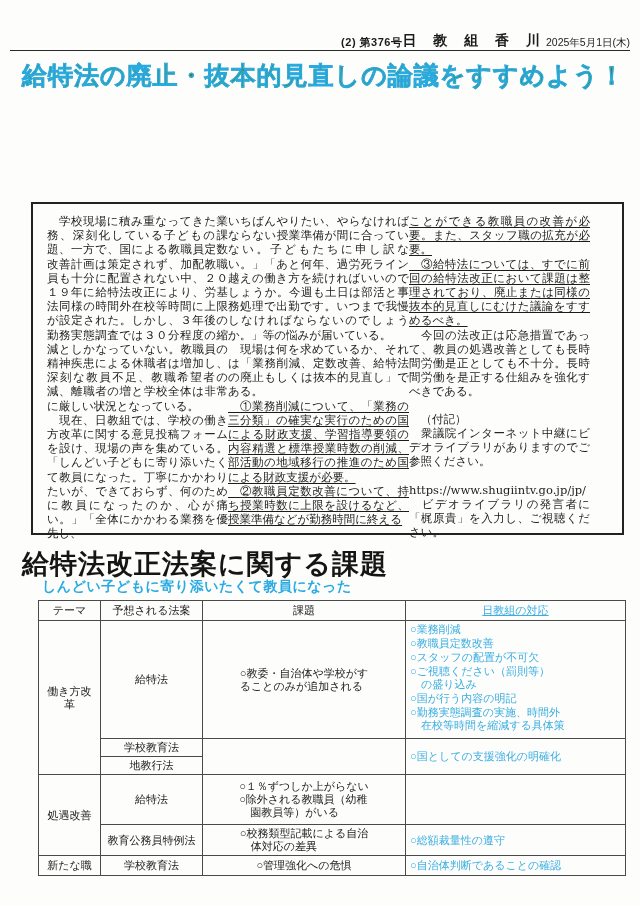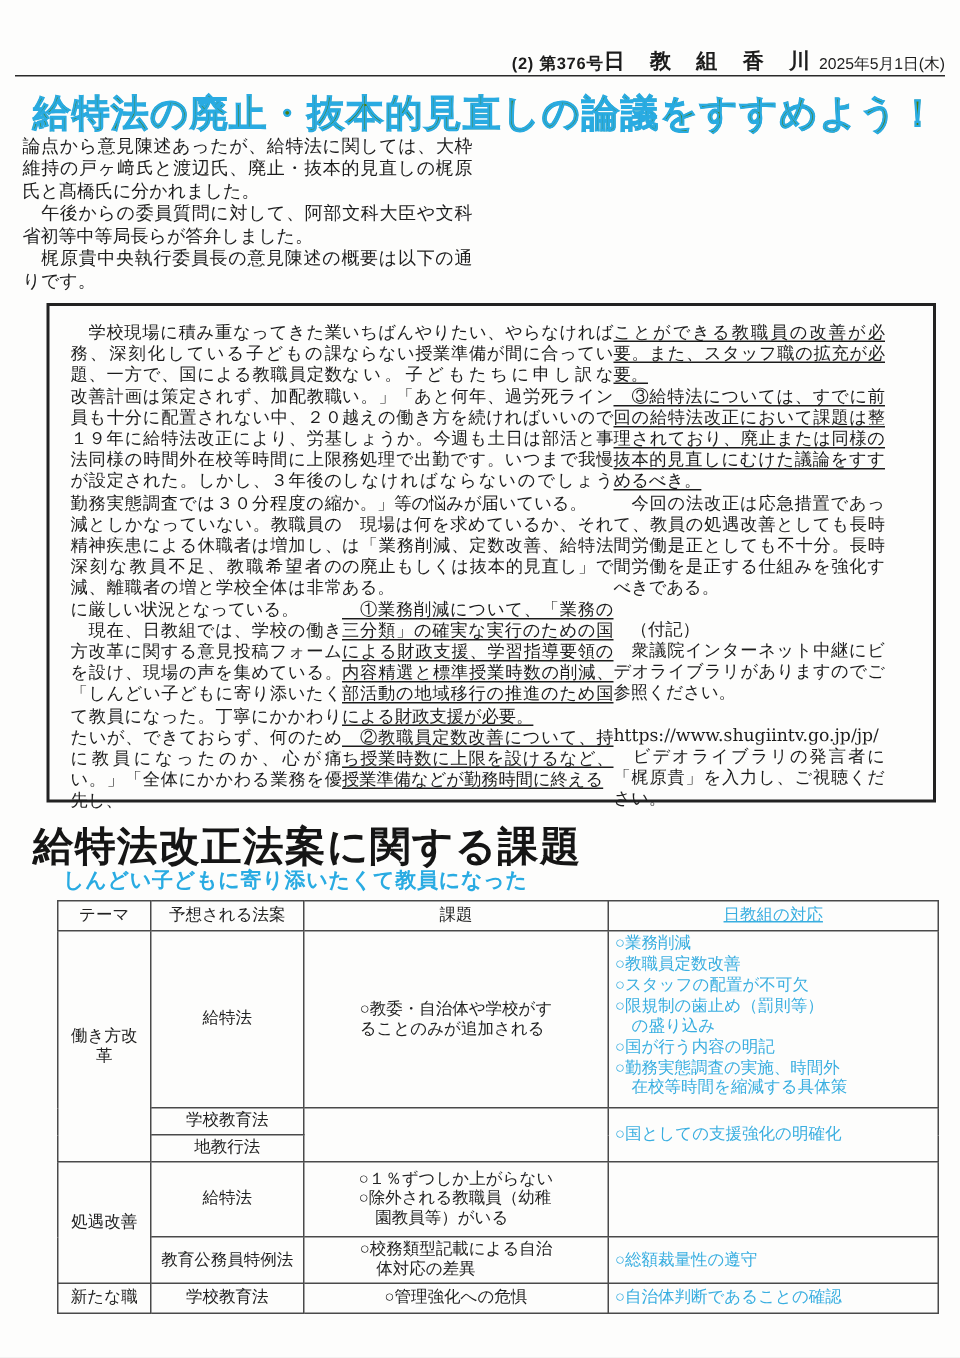--- a/index.html
+++ b/index.html
@@ -83,25 +83,20 @@
 
   <div class="masthead-row">
     <span class="issue-no">(2) 第376号</span>
     <span class="masthead">日 教 組 香 川</span>
     <span class="issue-date">2025年5月1日(木)</span>
   </div>
 
   <h1 class="headline">給特法の廃止・抜本的見直しの論議をすすめよう！</h1>
 
   <div class="intro">
-    <div class="col">
-      <p>論点から意見陳述あったが、給特法に関しては、大枠維持の戸ヶ﨑氏と渡辺氏、廃止・抜本的見直しの梶原氏と髙橋氏に分かれました。</p>
-      <p>　午後からの委員質問に対して、阿部文科大臣や文科省初等中等局長らが答弁しました。</p>
-      <p>　梶原貴中央執行委員長の意見陳述の概要は以下の通りです。</p>
-    </div>
   </div>
 
   <div class="article-box">
     <div class="col">
       <p>　学校現場に積み重なってきた業務、深刻化している子どもの課題、一方で、国による教職員定数改善計画は策定されず、加配教職員も十分に配置されない中、２０１９年に給特法改正により、労基法同様の時間外在校等時間に上限が設定された。しかし、３年後の勤務実態調査では３０分程度の縮減としかなっていない。教職員の精神疾患による休職者は増加し、深刻な教員不足、教職希望者の減、離職者の増と学校全体は非常に厳しい状況となっている。</p>
       <p>　現在、日教組では、学校の働き方改革に関する意見投稿フォームを設け、現場の声を集めている。「しんどい子どもに寄り添いたくて教員になった。丁寧にかかわりたいが、できておらず、何のために教員になったのか、心が痛い。」「全体にかかわる業務を優先し、</p>
     </div>
     <div class="col">
       <p>いちばんやりたい、やらなければならない授業準備が間に合っていない。子どもたちに申し訳ない。」「あと何年、過労死ライン越えの働き方を続ければいいのでしょうか。今週も土日は部活と事務処理で出勤です。いつまで我慢しなければならないのでしょうか。」等の悩みが届いている。</p>
       <p>　現場は何を求めているか、それは「業務削減、定数改善、給特法の廃止もしくは抜本的見直し」である。</p>
@@ -140,21 +135,21 @@
       <td class="c" rowspan="3">働き方改革</td>
       <td class="c">給特法</td>
       <td class="issue">
         <span class="blk">○教委・自治体や学校がす
 ることのみが追加される</span>
       </td>
       <td class="resp-list">
         <div>○業務削減</div>
         <div>○教職員定数改善</div>
         <div>○スタッフの配置が不可欠</div>
-        <div>○限規制の歯止め（罰則等）
+        <div>○ご視聴ください（罰則等）
 　の盛り込み</div>
         <div>○国が行う内容の明記</div>
         <div>○勤務実態調査の実施、時間外
 　在校等時間を縮減する具体策</div>
       </td>
     </tr>
     <tr class="r2">
       <td class="c">学校教育法</td>
       <td rowspan="2"></td>
       <td class="resp" rowspan="2">○国としての支援強化の明確化</td>

